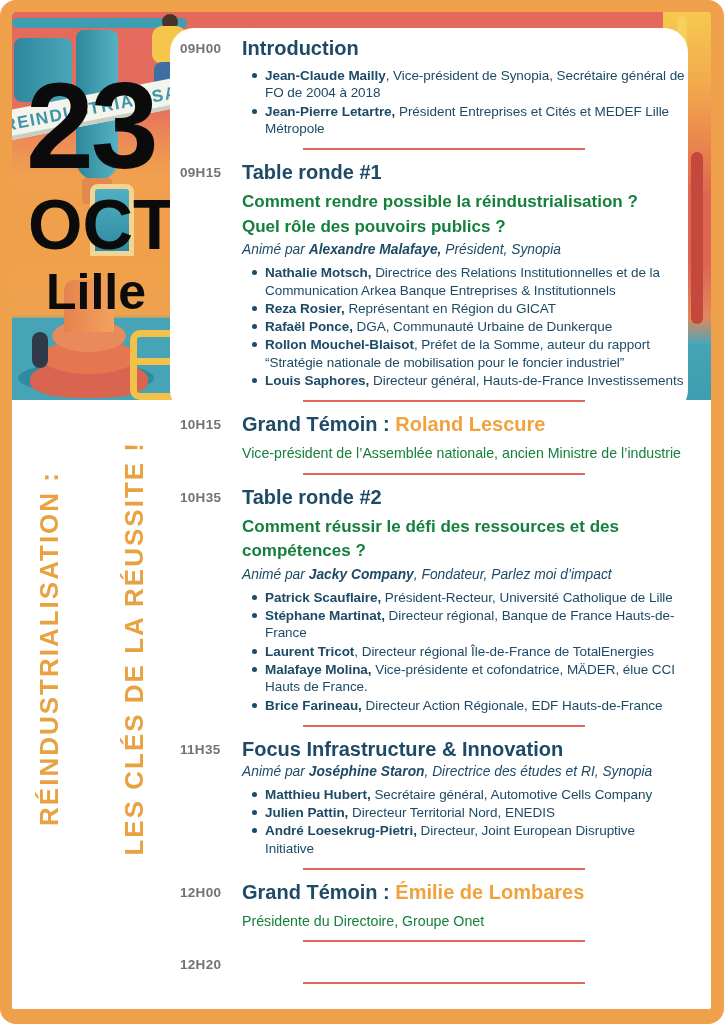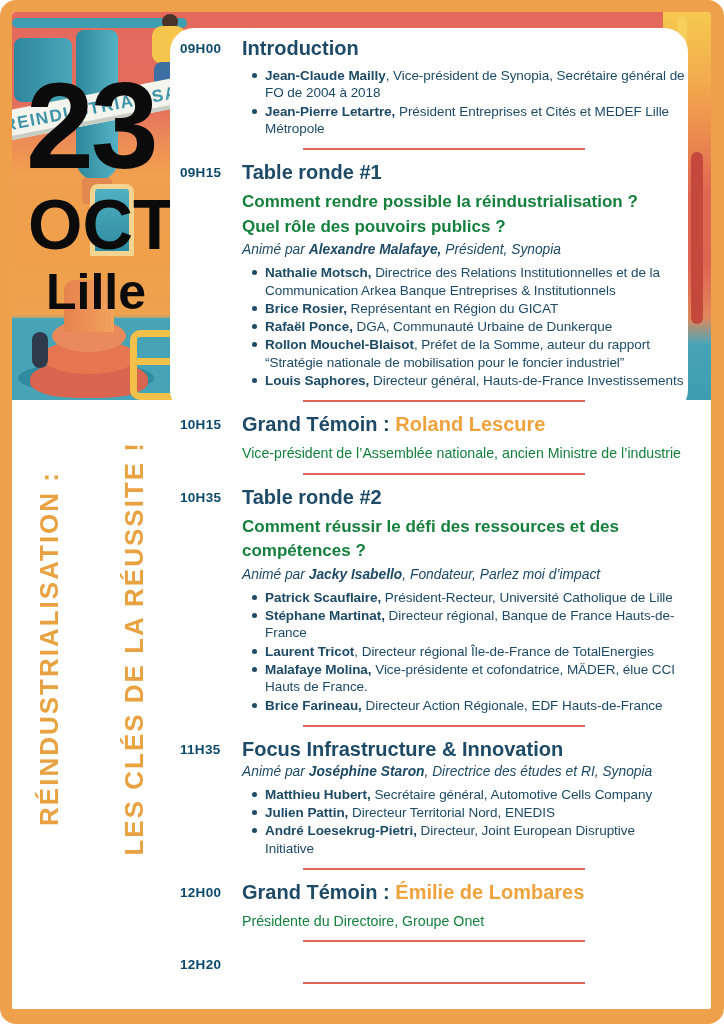--- a/index.html
+++ b/index.html
@@ -55,21 +55,21 @@
   
   .card { position:absolute; left:158px; top:16px; width:518px; height:386px; background:#ffffff; border-radius:24px; z-index:3; }
   
   .vertical-title { position:absolute; left:22px; top:400px; width:116px; height:472px; z-index:2;
     display:flex; flex-direction:row; align-items:center; justify-content:space-between; }
   .vt-line { writing-mode:vertical-rl; transform:rotate(180deg); white-space:nowrap;
     font-size:26px; font-weight:bold; color:#E8A242; letter-spacing:2px; }
   
   .schedule { position:absolute; left:168px; top:24px; width:505px; z-index:4; color:#1D4A66; }
   .sec { display:flex; align-items:flex-start; }
-  .time { width:62px; flex:none; font-size:13.5px; font-weight:bold; color:#0c4a6e; padding-top:5px; letter-spacing:0.3px; }
+  .time { width:62px; flex:none; font-size:13.5px; font-weight:bold; color:#737373; padding-top:5px; letter-spacing:0.3px; }
   .content { flex:1; min-width:0; }
   .sec-title { margin:0; font-size:20px; font-weight:bold; color:#1D4A66; line-height:1.2; }
   .hl { color:#F0A23C; }
   .q { color:#15803d; font-weight:bold; font-size:17px; line-height:1.45; }
   .q-first { margin-top:6px; }
   .mod { font-style:italic; color:#1D4A66; font-size:13.8px; margin-top:3px; }
   ul.speakers { list-style:none; margin:7px 0 0; padding:0 0 0 23px; }
   li.speaker { position:relative; font-size:13.5px; line-height:1.28; margin-bottom:1px; letter-spacing:-0.05px; color:#1D4A66; }
   li.speaker::before { content:""; position:absolute; left:-13px; top:6px; width:5px; height:5px; border-radius:50%; background:#1D4A66; }
   .gt-sub { margin-top:8px; font-size:14.2px; color:#15803d; line-height:1.3; }
@@ -130,21 +130,21 @@
 
     <section class="sec">
       <div class="time">09H15</div>
       <div class="content">
         <h2 class="sec-title">Table ronde #1</h2>
         <div class="q q-first">Comment rendre possible la réindustrialisation ?</div>
         <div class="q">Quel rôle des pouvoirs publics ?</div>
         <div class="mod"><span>Animé par </span><b>Alexandre Malafaye,</b><span> Président, Synopia</span></div>
         <ul class="speakers">
           <li class="speaker"><b>Nathalie Motsch,</b><span> Directrice des Relations Institutionnelles et de la Communication Arkea Banque Entreprises &amp; Institutionnels</span></li>
-          <li class="speaker"><b>Brice Rosier,</b><span> Représentant en Région du GICAT</span></li>
+          <li class="speaker"><b>Reza Rosier,</b><span> Représentant en Région du GICAT</span></li>
           <li class="speaker"><b>Rafaël Ponce,</b><span> DGA, Communauté Urbaine de Dunkerque</span></li>
           <li class="speaker"><b>Rollon Mouchel-Blaisot</b><span>, Préfet de la Somme, auteur du rapport “Stratégie nationale de mobilisation pour le foncier industriel”</span></li>
           <li class="speaker"><b>Louis Saphores,</b><span> Directeur général, Hauts-de-France Investissements</span></li>
         </ul>
       </div>
     </section>
     <div class="divider"></div>
 
     <section class="sec">
       <div class="time">10H15</div>
@@ -153,21 +153,21 @@
         <div class="gt-sub">Vice-président de l’Assemblée nationale, ancien Ministre de l’industrie</div>
       </div>
     </section>
     <div class="divider"></div>
 
     <section class="sec">
       <div class="time">10H35</div>
       <div class="content">
         <h2 class="sec-title">Table ronde #2</h2>
         <div class="q q-first">Comment réussir le défi des ressources et des compétences ?</div>
-        <div class="mod"><span>Animé par </span><b>Jacky Isabello</b><span>, Fondateur, Parlez moi d’impact</span></div>
+        <div class="mod"><span>Animé par </span><b>Jacky Company</b><span>, Fondateur, Parlez moi d’impact</span></div>
         <ul class="speakers">
           <li class="speaker"><b>Patrick Scauflaire,</b><span> Président-Recteur, Université Catholique de Lille</span></li>
           <li class="speaker"><b>Stéphane Martinat,</b><span> Directeur régional, Banque de France Hauts-de-France</span></li>
           <li class="speaker"><b>Laurent Tricot</b><span>, Directeur régional Île-de-France de TotalEnergies</span></li>
           <li class="speaker"><b>Malafaye Molina,</b><span> Vice-présidente et cofondatrice, MÄDER, élue CCI Hauts de France.</span></li>
           <li class="speaker"><b>Brice Farineau,</b><span> Directeur Action Régionale, EDF Hauts-de-France</span></li>
         </ul>
       </div>
     </section>
     <div class="divider"></div>

